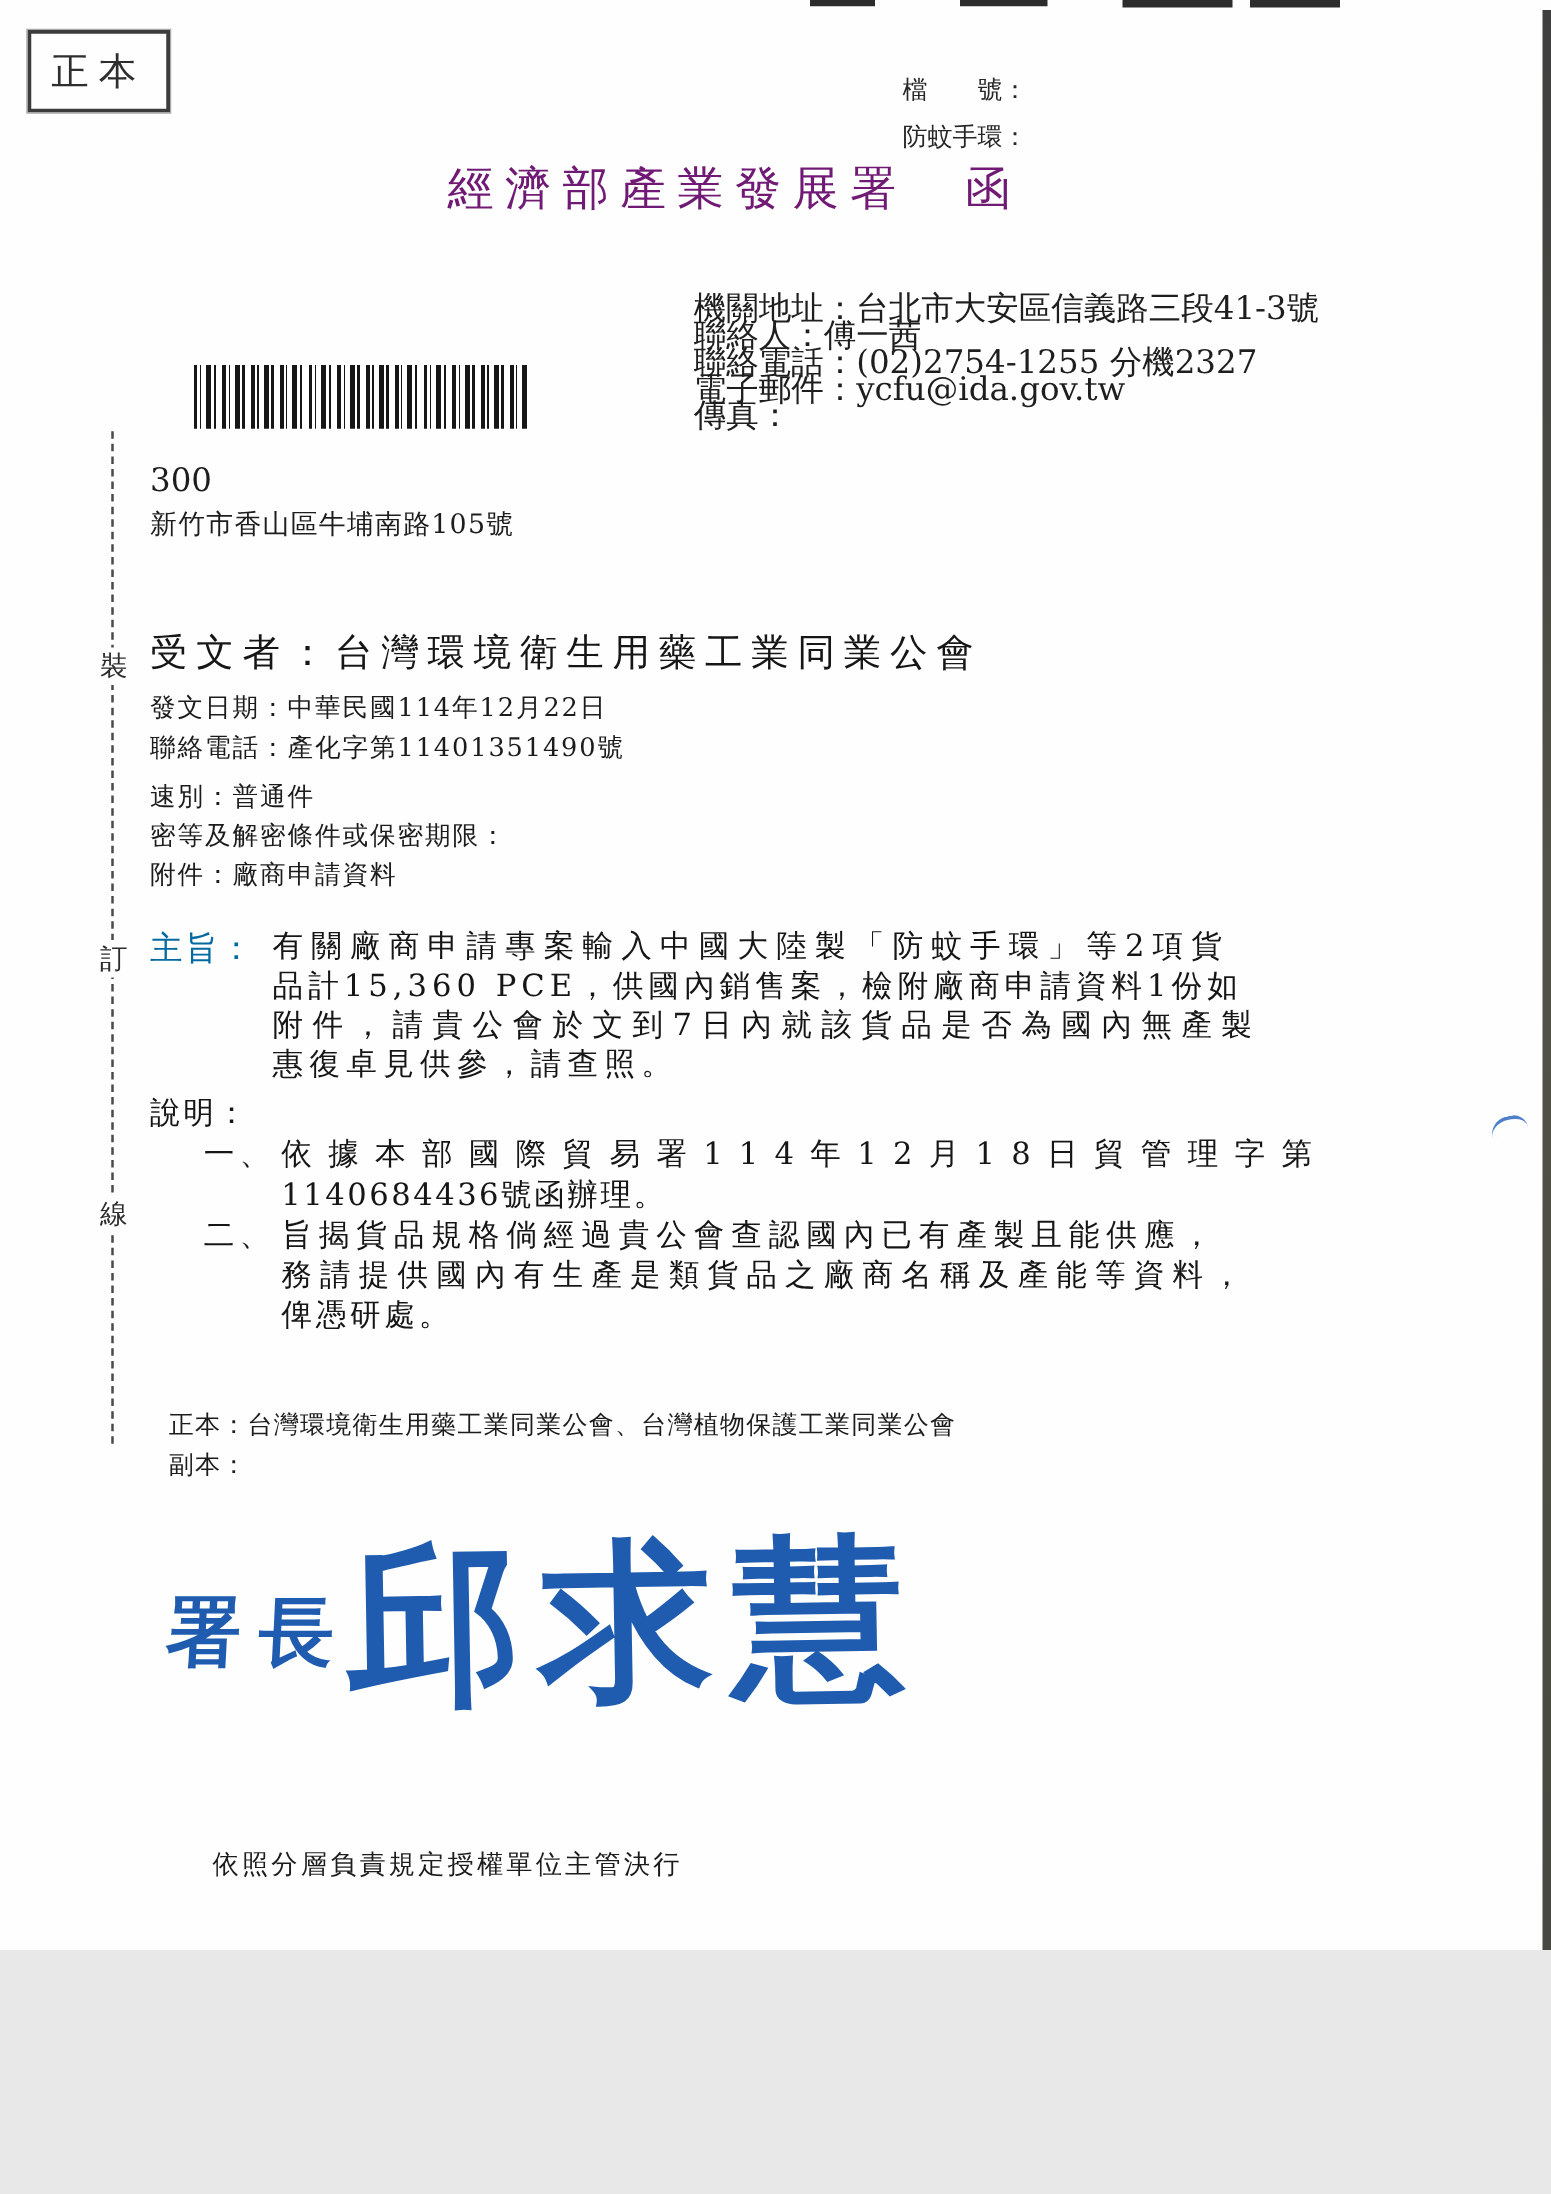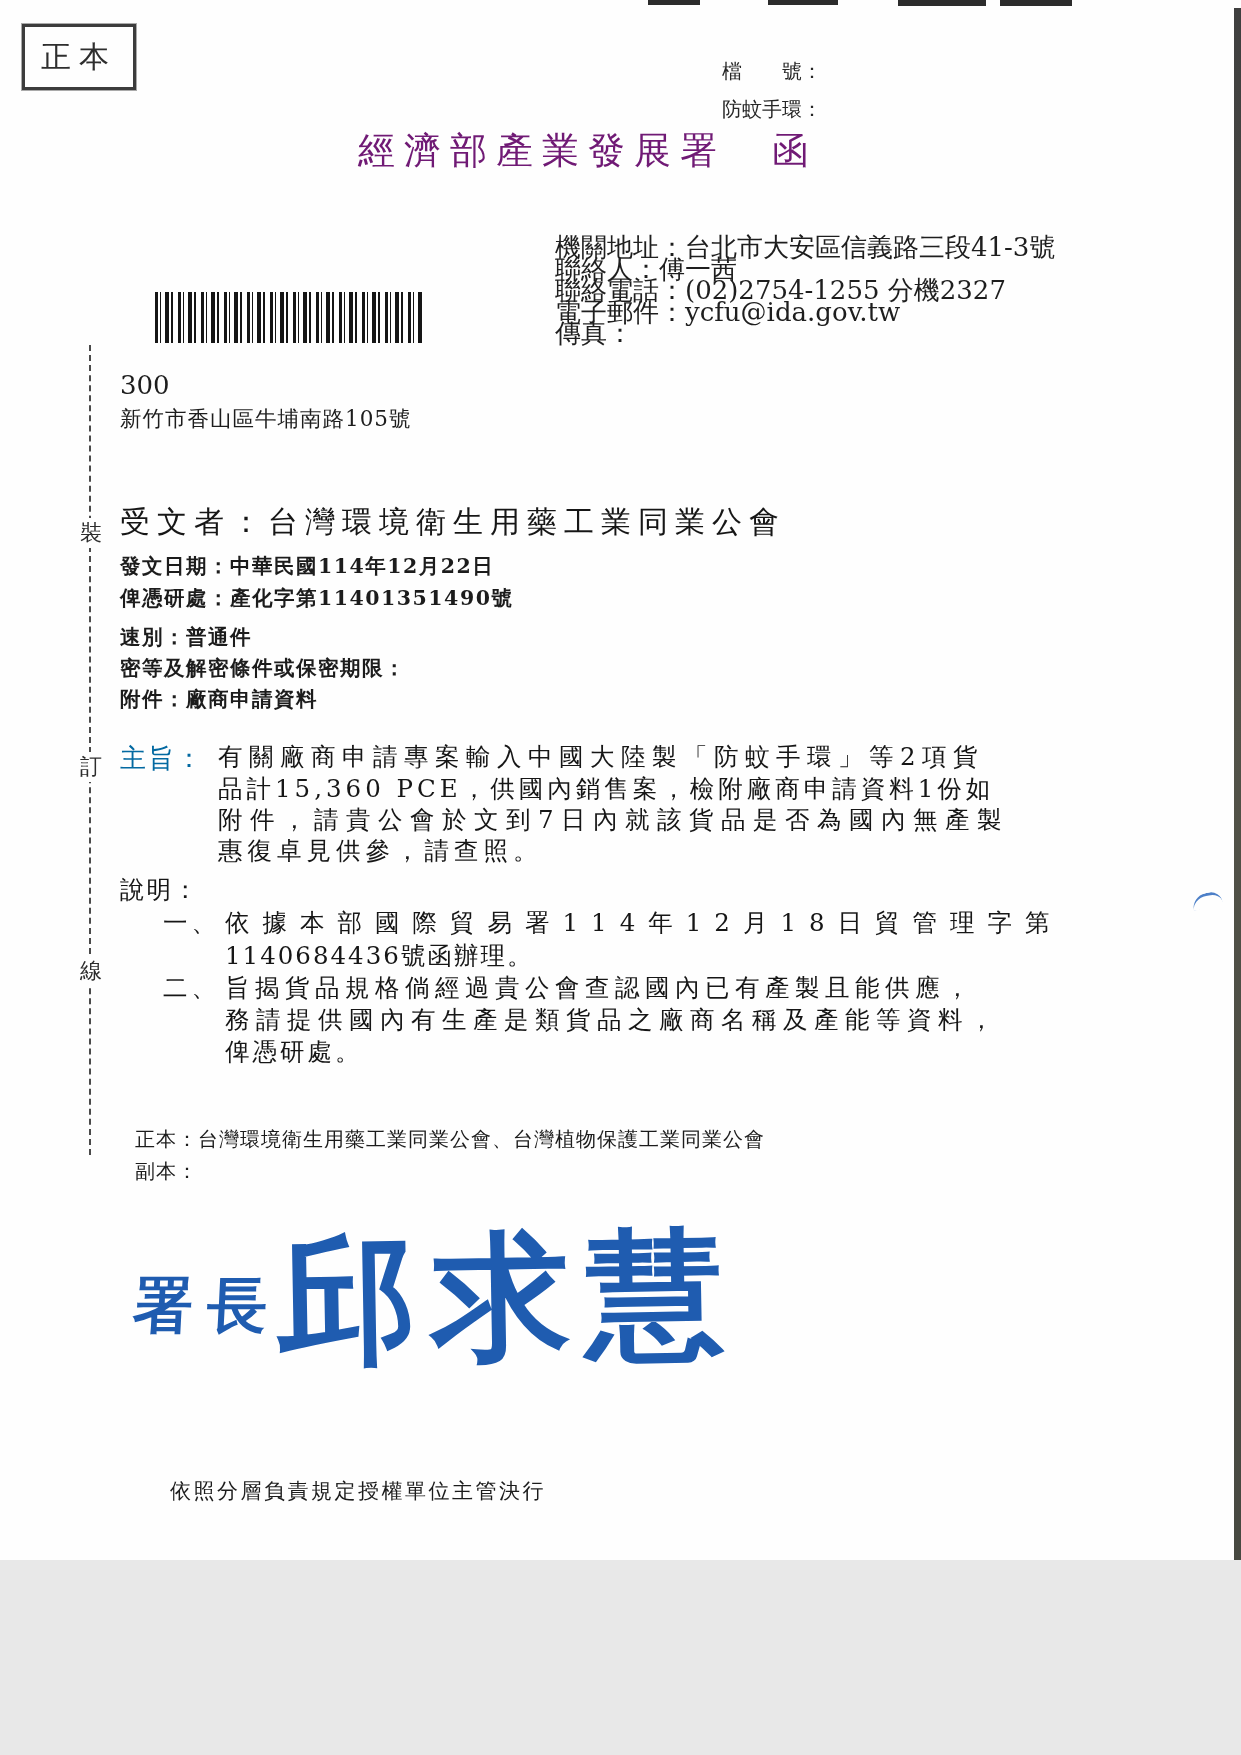--- a/index.html
+++ b/index.html
@@ -43,21 +43,21 @@
         #fff 14px,#fff 16px,
         #161616 16px,#161616 18px,
         #fff 18px,#fff 23px);
   }
 
   .postal-code{left:120px;top:370px;font-size:26px;color:#1d1d1d;}
   .recipient-address{left:120px;top:404px;font-size:21.5px;letter-spacing:1px;color:#1d1d1d;}
 
   .recipient-line{left:120px;top:502px;font-size:30px;letter-spacing:7px;color:#161616;}
 
-  .meta{font-size:20.5px;letter-spacing:1.5px;color:#1c1c1c;font-weight:bold;}
+  .meta{font-size:20.5px;letter-spacing:1.5px;color:#1c1c1c;}
   .m-date{left:120px;top:552px;}
   .m-docno{left:120px;top:584px;}
   .m-speed{left:120px;top:623px;}
   .m-security{left:120px;top:654px;}
   .m-attach{left:120px;top:685px;}
 
   .subject-label{left:120px;top:741px;font-size:26px;letter-spacing:2px;color:#0369a1;}
   .subj-line{font-size:24.5px;color:#161616;letter-spacing:6.5px;}
   .s1{left:218px;top:740px;}
   .s2{left:218px;top:772px;letter-spacing:4px;}
@@ -146,21 +146,21 @@
     <div>電子郵件：ycfu@ida.gov.tw</div>
     <div>傳真：</div>
   </div>
 
   <div class="abs barcode"></div>
   <div class="abs postal-code">300</div>
   <div class="abs recipient-address">新竹市香山區牛埔南路105號</div>
   <div class="abs recipient-line">受文者：台灣環境衛生用藥工業同業公會</div>
 
   <div class="abs meta m-date">發文日期：中華民國114年12月22日</div>
-  <div class="abs meta m-docno">俾憑研處：產化字第11401351490號</div>
+  <div class="abs meta m-docno">聯絡電話：產化字第11401351490號</div>
   <div class="abs meta m-speed">速別：普通件</div>
   <div class="abs meta m-security">密等及解密條件或保密期限：</div>
   <div class="abs meta m-attach">附件：廠商申請資料</div>
 
   <div class="abs subject-label">主旨：</div>
   <div class="abs subj-line s1">有關廠商申請專案輸入中國大陸製「防蚊手環」等2項貨</div>
   <div class="abs subj-line s2">品計15,360 PCE，供國內銷售案，檢附廠商申請資料1份如</div>
   <div class="abs subj-line s3">附件，請貴公會於文到7日內就該貨品是否為國內無產製</div>
   <div class="abs subj-line s4">惠復卓見供參，請查照。</div>
 

